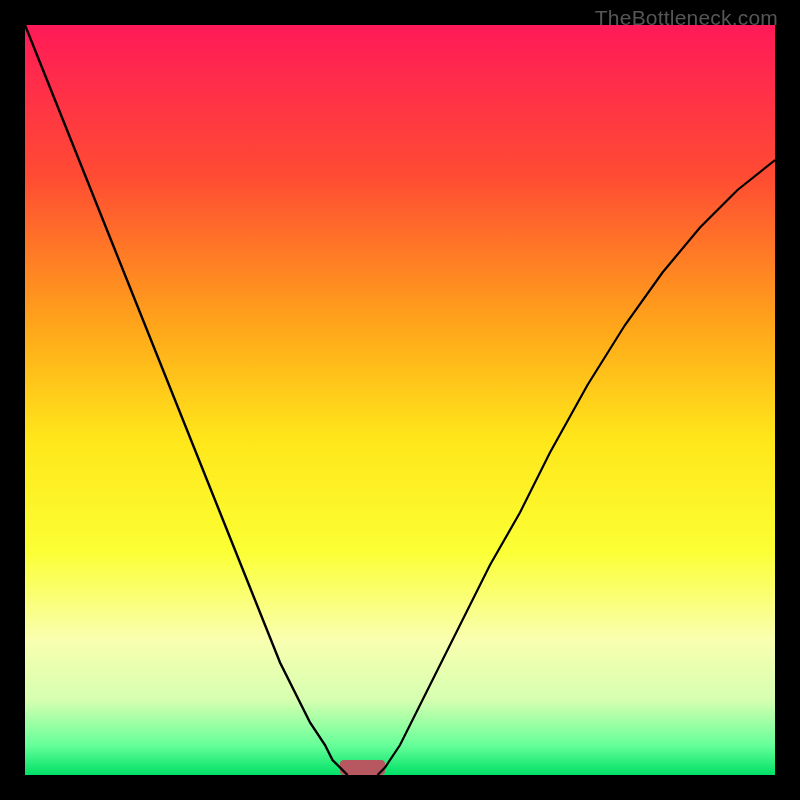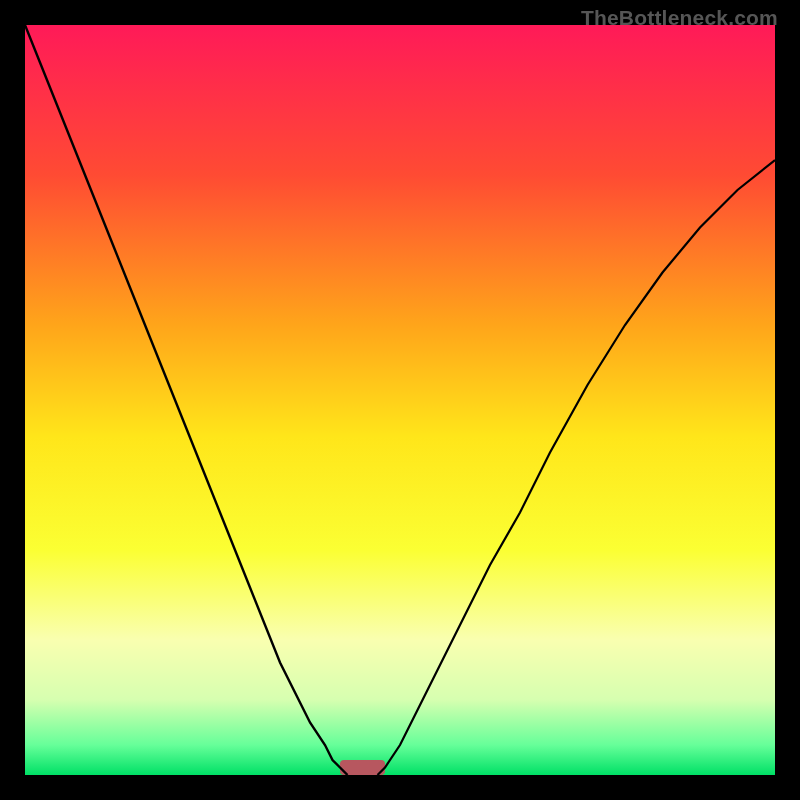--- a/index.html
+++ b/index.html
@@ -17,21 +17,21 @@
     top: 25px;
     width: 750px;
     height: 750px;
   }
   .watermark {
     position: absolute;
     top: 6px;
     right: 22px;
     color: #565656;
     font-size: 21px;
-    font-weight: 700;
+    font-weight: 400;
     letter-spacing: 0.2px;
   }
 </style>
 </head>
 <body>
 
 <div class="watermark">TheBottleneck.com</div>
 
 <svg class="plot-area" viewBox="0 0 750 750" preserveAspectRatio="none">
   <defs>

